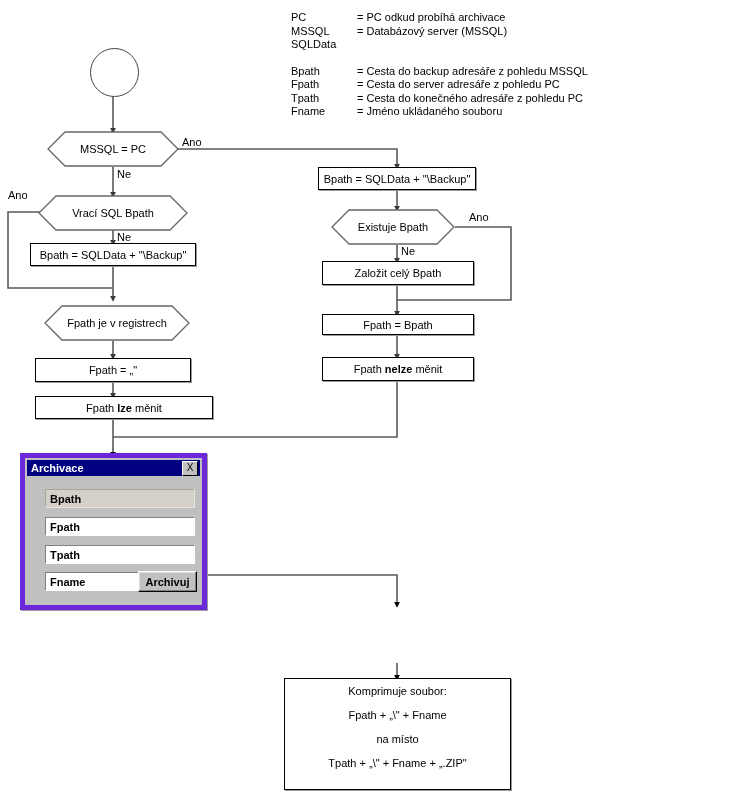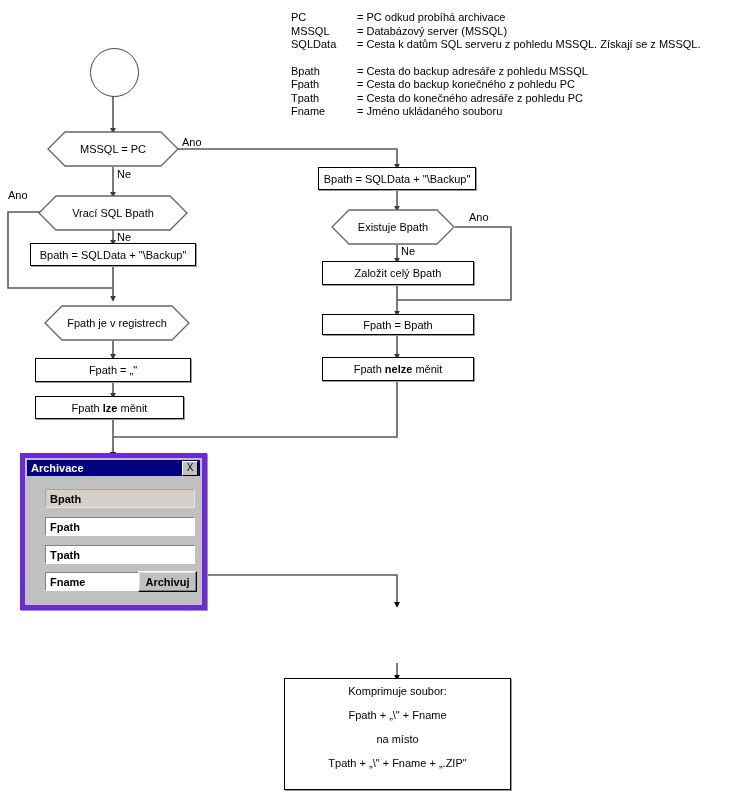--- a/index.html
+++ b/index.html
@@ -119,30 +119,29 @@
     <div class="row">
       <span class="k">PC</span>
       <span class="v">= PC odkud probíhá archivace</span>
     </div>
     <div class="row">
       <span class="k">MSSQL</span>
       <span class="v">= Databázový server (MSSQL)</span>
     </div>
     <div class="row">
       <span class="k">SQLData</span>
-      <span class="v">= Cesta k datům SQL serveru z pohledu MSSQL. Získají se z MSSQL.</span>
     </div>
     <div class="gap"></div>
     <div class="row">
       <span class="k">Bpath</span>
       <span class="v">= Cesta do backup adresáře z pohledu MSSQL</span>
     </div>
     <div class="row">
       <span class="k">Fpath</span>
-      <span class="v">= Cesta do backup konečného z pohledu PC</span>
+      <span class="v">= Cesta do server adresáře z pohledu PC</span>
     </div>
     <div class="row">
       <span class="k">Tpath</span>
       <span class="v">= Cesta do konečného adresáře z pohledu PC</span>
     </div>
     <div class="row">
       <span class="k">Fname</span>
       <span class="v">= Jméno ukládaného souboru</span>
     </div>
   </div>
@@ -171,21 +170,21 @@
     <svg class="hexbg" viewBox="0 0 146 36" preserveAspectRatio="none">
       <polygon points="18,1 128,1 145,18 128,35 18,35 1,18" fill="#ffffff" stroke="#666" stroke-width="1.3"></polygon>
     </svg>
     <span class="hextxt">Fpath je v registrech</span>
   </div>
 
   <div class="node proc" style="left:35px;top:358px;width:156px;height:24px;">
     <span>Fpath = „"</span>
   </div>
 
-  <div class="node proc" style="left:35px;top:396px;width:149px;height:23px;">
+  <div class="node proc" style="left:35px;top:396px;width:178px;height:23px;">
     <span><span>Fpath </span><b class="em">lze</b><span> měnit</span></span>
   </div>
 
   <div class="node proc" style="left:318px;top:167px;width:158px;height:23px;">
     <span>Bpath = SQLData + "\Backup"</span>
   </div>
 
   <div class="node hex" style="left:331px;top:209px;width:124px;height:36px;">
     <svg class="hexbg" viewBox="0 0 124 36" preserveAspectRatio="none">
       <polygon points="18,1 106,1 123,18 106,35 18,35 1,18" fill="#ffffff" stroke="#666" stroke-width="1.3"></polygon>

